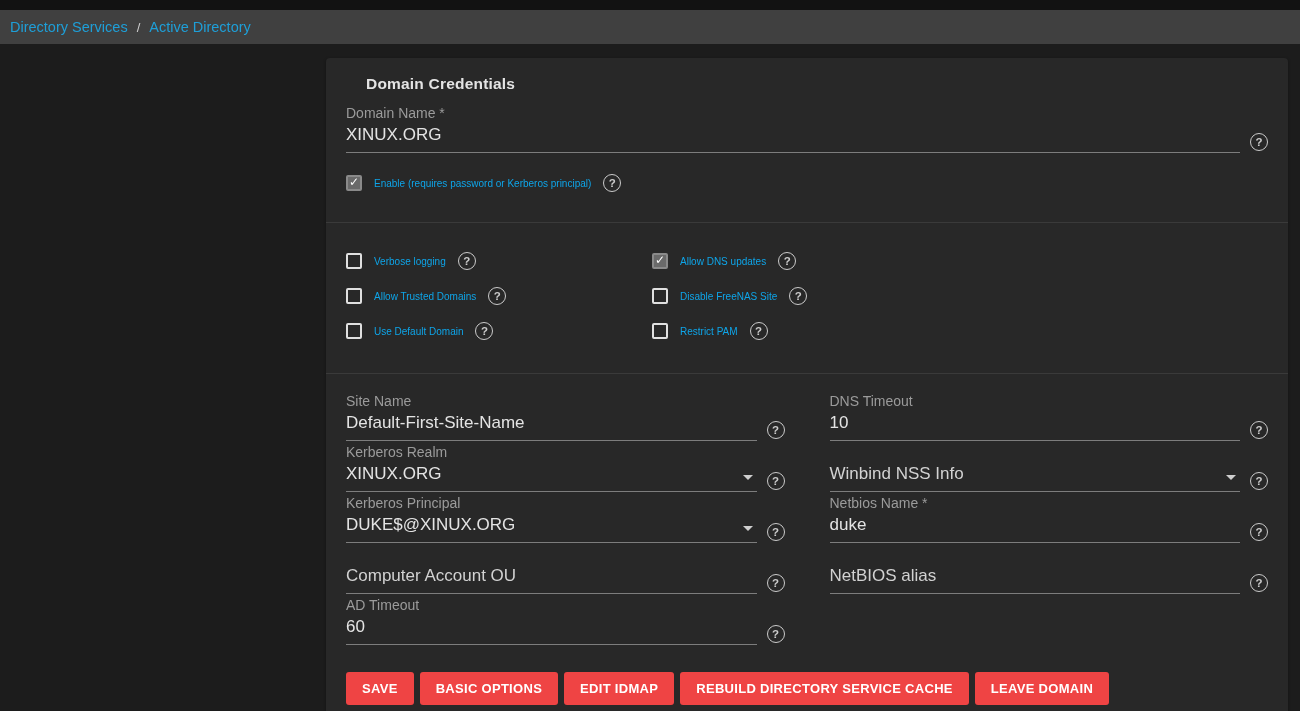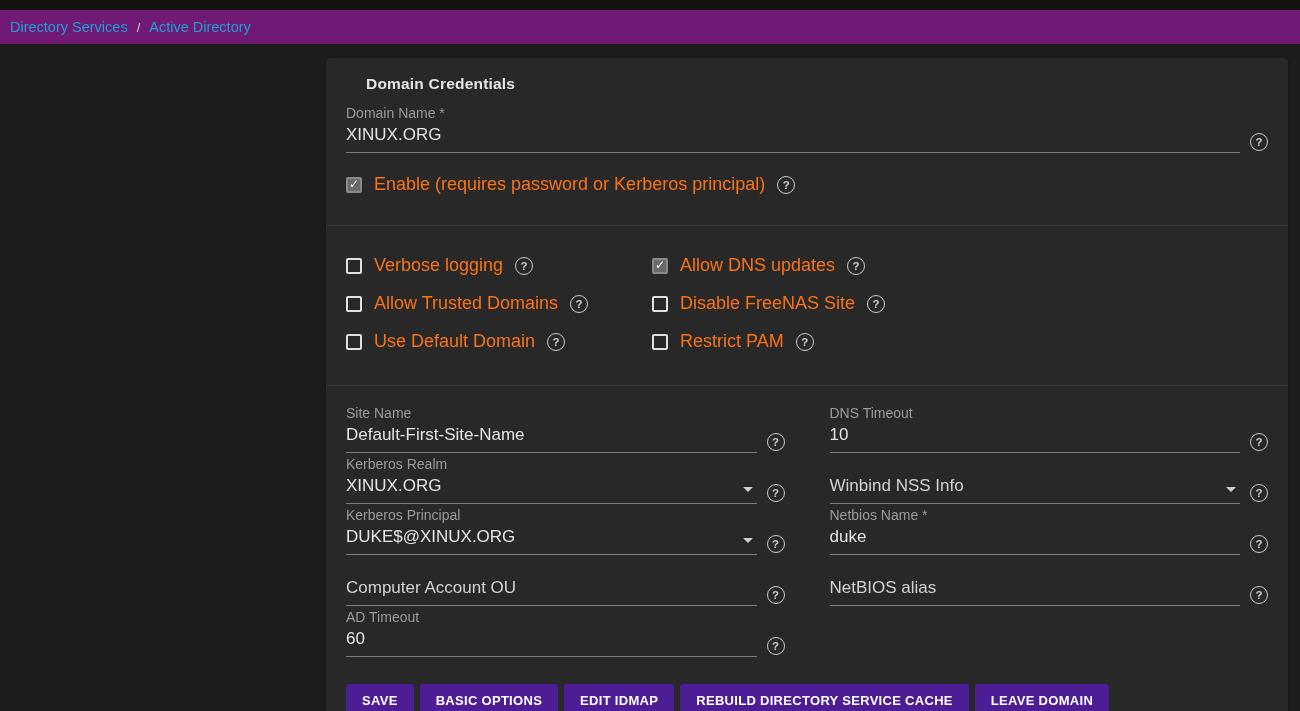--- a/index.html
+++ b/index.html
@@ -4,21 +4,21 @@
 <style>
   * { box-sizing: border-box; margin: 0; padding: 0; }
   html, body {
     width: 1300px; height: 711px;
     background: #1c1c1c;
     font-family: "Liberation Sans", "DejaVu Sans", sans-serif;
     overflow: hidden;
   }
   .top-strip { height: 10px; background: #121212; }
   .breadcrumb-bar {
-    height: 34px; background: #701a75;
+    height: 34px; background: #404040;
     display: flex; align-items: center;
     padding: 0 10px; gap: 9px;
     font-size: 14.5px;
   }
   .breadcrumb-bar a { color: #1e9fd8; text-decoration: none; cursor: pointer; }
   .breadcrumb-bar .sep { color: #cfcfcf; font-size: 13px; }
 
   .page { padding: 14px 0 0 326px; }
 
   .card {
@@ -56,21 +56,21 @@
     width: 16px; height: 16px; flex: 0 0 16px;
     border: 2px solid #e0e0e0; border-radius: 2px;
     position: relative; cursor: pointer; background: transparent;
   }
   .checkbox.checked { background: #6a6a6a; border-color: #8a8a8a; }
   .checkbox.checked::after {
     content: "✓"; color: #ffffff; font-size: 12px; font-weight: bold;
     position: absolute; left: 1px; top: -2px;
   }
   .cb-row { display: flex; align-items: center; gap: 12px; }
-  .cb-label { color: #f97316; font-size: 18px; text-align: right; }
+  .cb-label { color: #0ea5e9; font-size: 10px; text-align: right; }
   .cb-row .help { margin-bottom: 0; }
   .enable-row { margin-top: 21px; }
 
   .divider { height: 1px; background: #3a3a3a; margin: 0 -20px; }
   .div1 { margin-top: 30px; }
   .div2 { margin-top: 33px; }
 
   .cb-grid {
     margin-top: 29px;
     display: grid; grid-template-columns: 306px auto;
@@ -80,21 +80,21 @@
   .form-grid {
     margin-top: 16px;
     display: grid; grid-template-columns: 1fr 1fr; column-gap: 45px;
   }
   .field {
     height: 51px; display: flex; flex-direction: column; justify-content: flex-end;
   }
 
   .btn-row { display: flex; gap: 6px; margin-top: 27px; }
   .btn {
-    background: #4c1d95; color: #ffffff; border: none; border-radius: 3px;
+    background: #ef4444; color: #ffffff; border: none; border-radius: 3px;
     height: 33px; padding: 0 16px; font-size: 13px; font-weight: bold;
     letter-spacing: .3px; cursor: pointer;
     font-family: "Liberation Sans", "DejaVu Sans", sans-serif;
   }
 </style>
 </head>
 <body>
 
 <div class="top-strip"></div>
 

